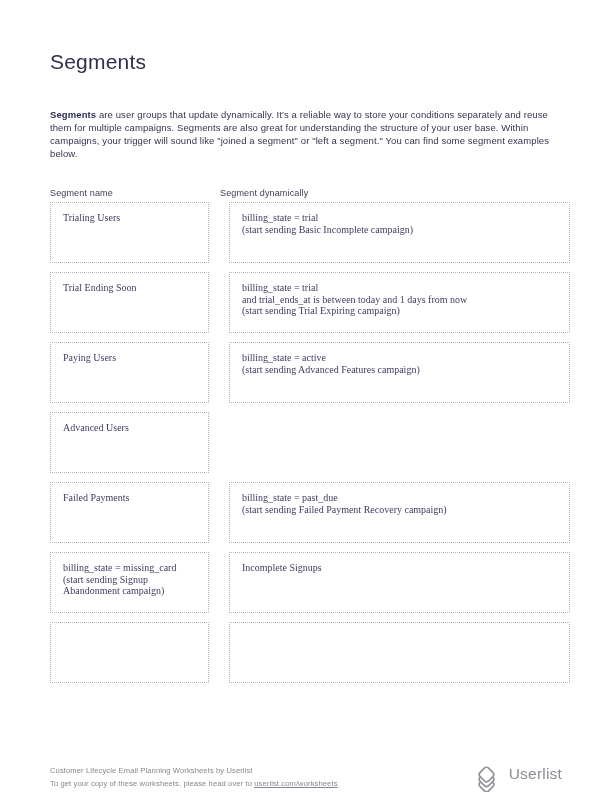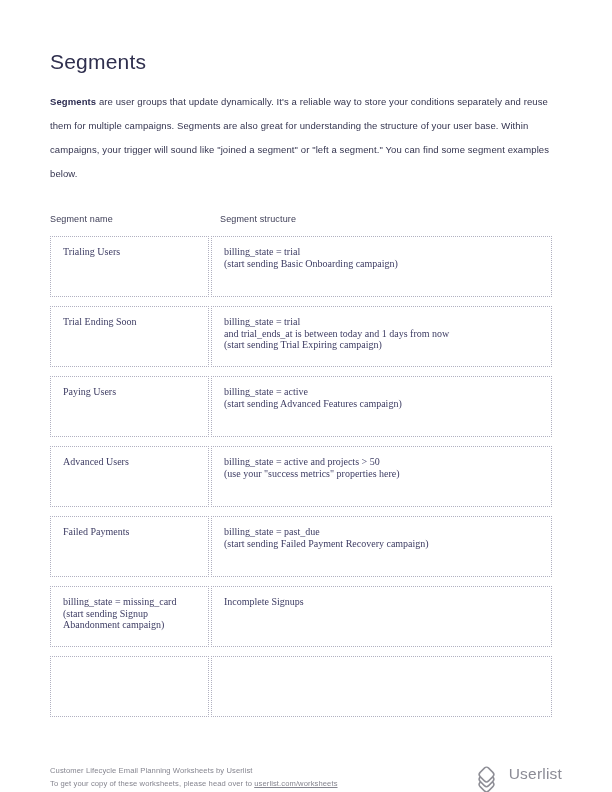--- a/index.html
+++ b/index.html
@@ -18,45 +18,45 @@
   .title {
     margin-top: 50px;
     font-size: 21px;
     line-height: 24px;
     font-weight: 500;
     color: #2f2f4e;
     letter-spacing: 0.2px;
   }
 
   .intro {
-    margin-top: 16px;
+    margin-top: 34px;
     width: 512px;
     font-size: 9.5px;
-    line-height: 24px;
+    line-height: 13px;
     color: #34344f;
     letter-spacing: 0.1px;
   }
   .intro b { font-weight: 700; color: #2d2d52; }
 
   .col-headers {
     margin-top: 28px;
     display: grid;
     grid-template-columns: 159px 341px;
     column-gap: 11px;
     font-size: 9px;
     line-height: 10px;
     color: #3c3c55;
-    margin-bottom: 12px;
+    margin-bottom: 4px;
     letter-spacing: 0.15px;
   }
 
   .row {
     display: grid;
     grid-template-columns: 159px 341px;
-    column-gap: 2px;
+    column-gap: 20px;
     margin-bottom: 9px;
   }
   .cell {
     height: 61px;
     border: 1px dotted #b1b1c1;
     padding: 9px 12px 0 12px;
     font-family: "Liberation Serif", "DejaVu Serif", serif;
     font-size: 10px;
     line-height: 11.5px;
     color: #3d3c63;
@@ -102,32 +102,32 @@
 
 <div class="page">
   <div class="content">
 
     <h1 class="title">Segments</h1>
 
     <p class="intro"><b>Segments</b><span> are user groups that update dynamically. It's a reliable way to store your conditions separately and reuse them for multiple campaigns. Segments are also great for understanding the structure of your user base. Within campaigns, your trigger will sound like "joined a segment" or "left a segment." You can find some segment examples below.</span></p>
 
     <div class="col-headers">
       <div>Segment name</div>
-      <div>Segment structure</div>
+      <div>Segment dynamically</div>
     </div>
 
     <div>
 
       <div class="row">
         <div class="cell">
           <div class="line">Trialing Users</div>
         </div>
         <div class="cell">
           <div class="line">billing_state = trial</div>
-          <div class="line">(start sending Basic Onboarding campaign)</div>
+          <div class="line">(start sending Basic Incomplete campaign)</div>
           <div class="line"></div>
         </div>
       </div>
 
       <div class="row">
         <div class="cell">
           <div class="line">Trial Ending Soon</div>
         </div>
         <div class="cell">
           <div class="line">billing_state = trial</div>
@@ -143,25 +143,20 @@
         <div class="cell">
           <div class="line">billing_state = active</div>
           <div class="line">(start sending Advanced Features campaign)</div>
           <div class="line"></div>
         </div>
       </div>
 
       <div class="row">
         <div class="cell">
           <div class="line">Advanced Users</div>
-        </div>
-        <div class="cell">
-          <div class="line">billing_state = active and projects &gt; 50</div>
-          <div class="line">(use your "success metrics" properties here)</div>
-          <div class="line"></div>
         </div>
       </div>
 
       <div class="row">
         <div class="cell">
           <div class="line">Failed Payments</div>
         </div>
         <div class="cell">
           <div class="line">billing_state = past_due</div>
           <div class="line">(start sending Failed Payment Recovery campaign)</div>

